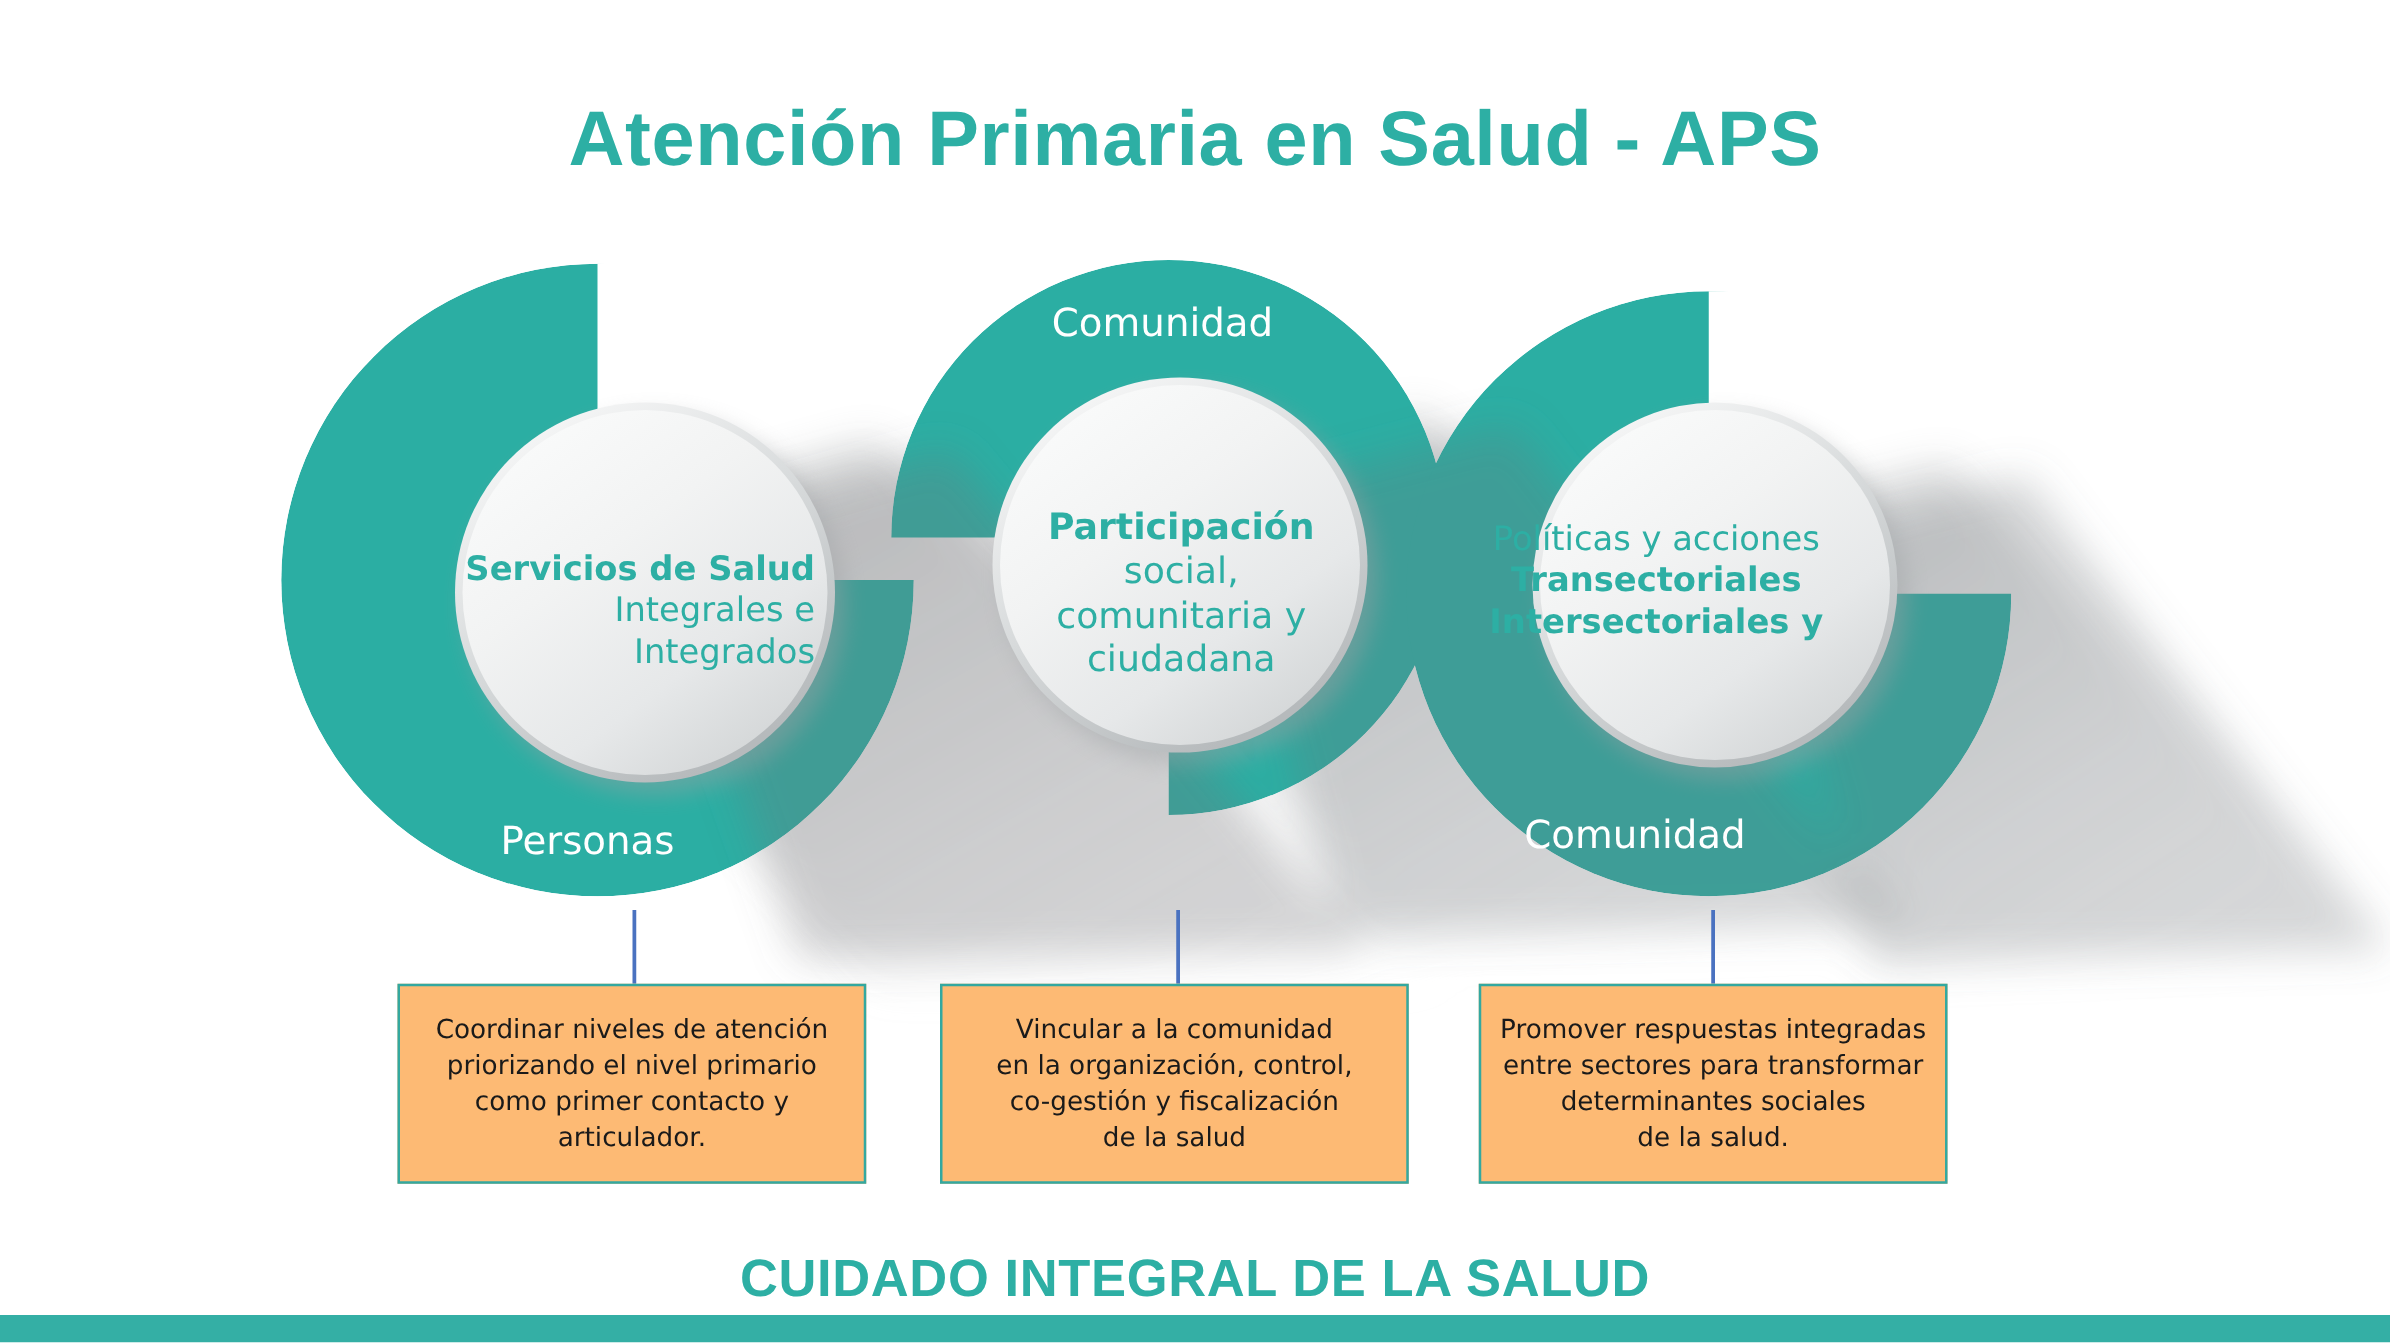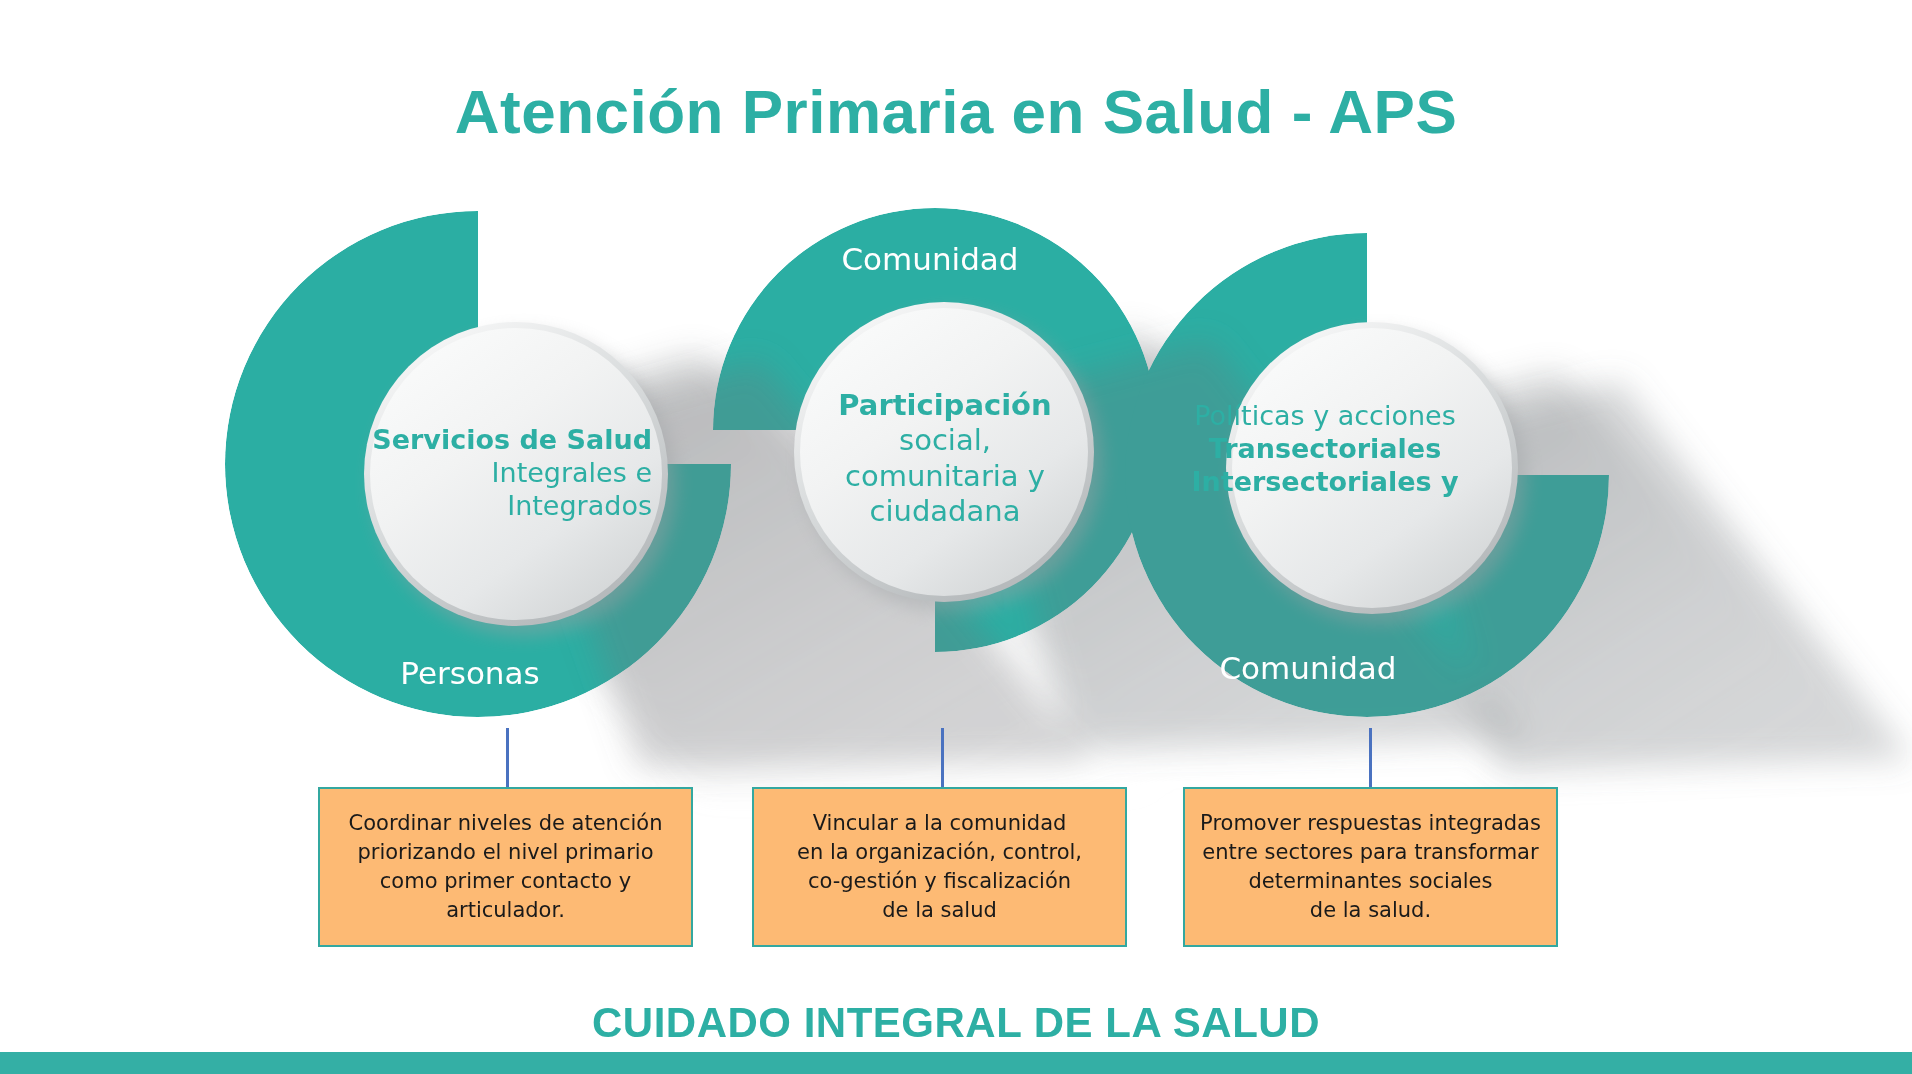--- a/index.html
+++ b/index.html
@@ -49,20 +49,21 @@
   }
 
   
   .node-text {
     position: absolute;
     text-align: center;
     color: #2DAFA4;
     font-family: "DejaVu Sans", sans-serif;
     line-height: 1.22;
     pointer-events: none;
+    margin-top: 16px;
   }
   .node-text .b {
     font-weight: bold;
     display: block;
   }
   .node-text .r {
     font-weight: normal;
     display: block;
   }
 

